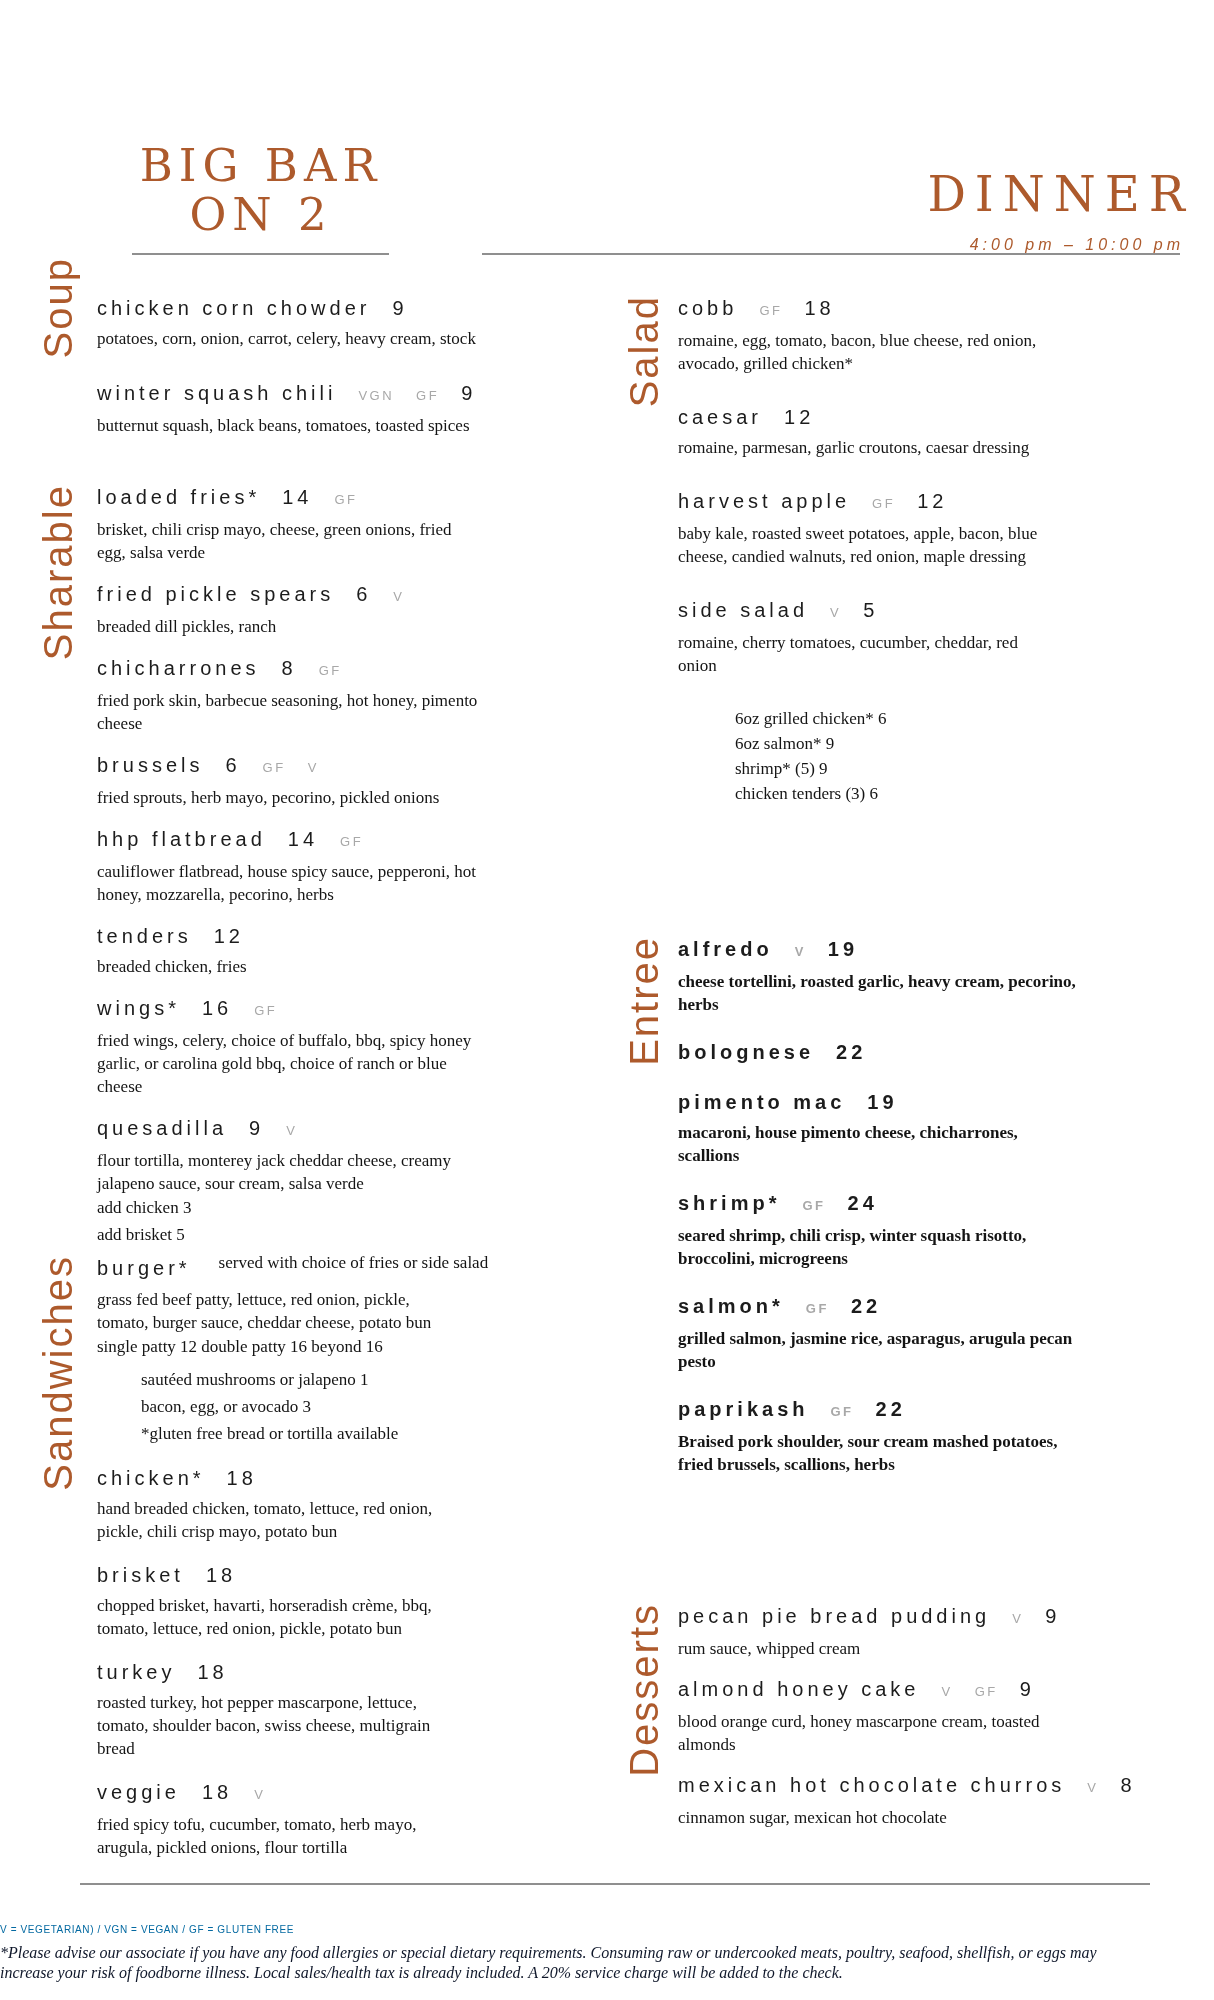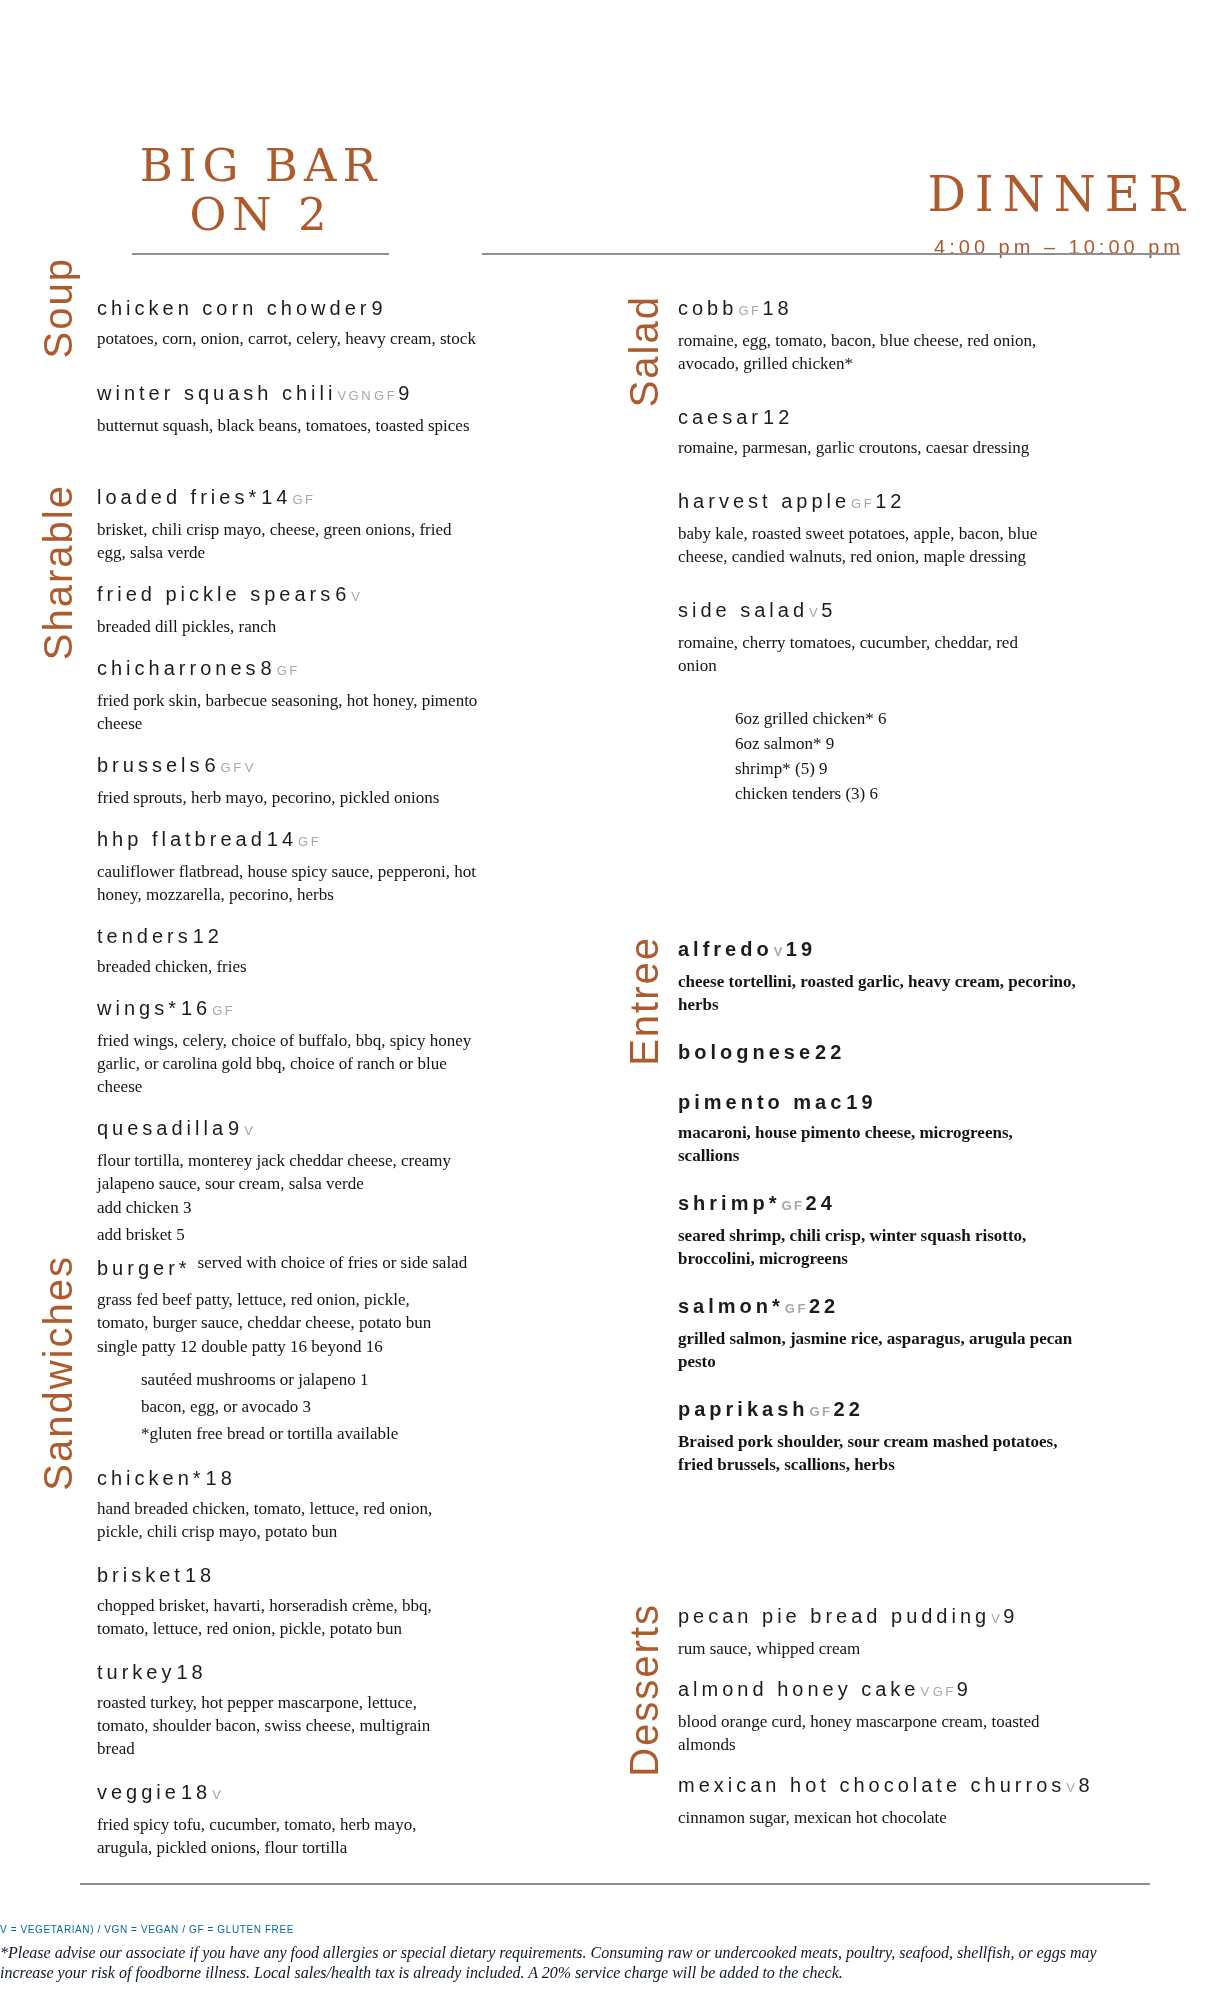--- a/index.html
+++ b/index.html
@@ -10,33 +10,33 @@
 
   
   .brand{position:absolute;left:132px;top:104px;width:258px;text-align:center;
          font-family:"DejaVu Serif",serif;color:var(--accent);
          font-size:45px;letter-spacing:6px;line-height:49px;}
   .brand-rule{position:absolute;left:132px;top:216px;width:257px;border-top:2px solid var(--rule);}
   .dinner{position:absolute;right:20px;top:132px;
           font-family:"DejaVu Serif",serif;color:var(--accent);
           font-size:48px;letter-spacing:9px;line-height:50px;white-space:nowrap;text-align:right;}
   .hours{position:absolute;right:30px;top:199px;color:var(--accent);
-         font-size:20px;letter-spacing:4px;white-space:nowrap;}
+         font-size:16px;letter-spacing:4px;white-space:nowrap;font-style:italic;}
   .header-rule{position:absolute;left:482px;top:216px;width:698px;border-top:2px solid var(--rule);}
 
   
   .section{position:absolute;display:flex;align-items:flex-start;}
   .label-col{flex:0 0 59px;}
   .section.right .label-col{flex:0 0 54px;}
   .section-label{writing-mode:vertical-rl;transform:rotate(180deg);
                  font-size:40px;line-height:1;letter-spacing:2px;color:var(--accent);}
   #soup .section-label{margin-top:-38px;}
   .items{flex:1;min-width:0;}
 
-  .title{display:flex;align-items:baseline;gap:1px;white-space:nowrap;
+  .title{display:flex;align-items:baseline;gap:22px;white-space:nowrap;
          font-size:20px;letter-spacing:4px;color:var(--ink);line-height:27px;margin-bottom:5px;}
   .p-name,.p-price{font-size:20px;letter-spacing:4px;}
   .p-tag{font-size:13px;letter-spacing:2.5px;color:var(--tag);}
   .p-note{font-family:"Liberation Serif",serif;font-size:17px;letter-spacing:0;
           position:relative;top:-7px;margin-left:6px;color:#141414;}
 
   .desc,.extra{font-family:"Liberation Serif",serif;font-size:17px;line-height:23px;
                color:#141414;white-space:pre-line;}
   .extra{line-height:25px;}
   .extra + .extra{margin-top:2px;}
@@ -304,21 +304,21 @@
           <div class="title">
             <span class="p-name">bolognese</span>
             <span class="p-price">22</span>
           </div>
         </div>
         <div class="item">
           <div class="title">
             <span class="p-name">pimento mac</span>
             <span class="p-price">19</span>
           </div>
-          <div class="desc">macaroni, house pimento cheese, microgreens,
+          <div class="desc">macaroni, house pimento cheese, chicharrones,
 scallions</div>
         </div>
         <div class="item">
           <div class="title">
             <span class="p-name">shrimp*</span>
             <span class="p-tag">GF</span>
             <span class="p-price">24</span>
           </div>
           <div class="desc">seared shrimp, chili crisp, winter squash risotto,
 broccolini, microgreens</div>

